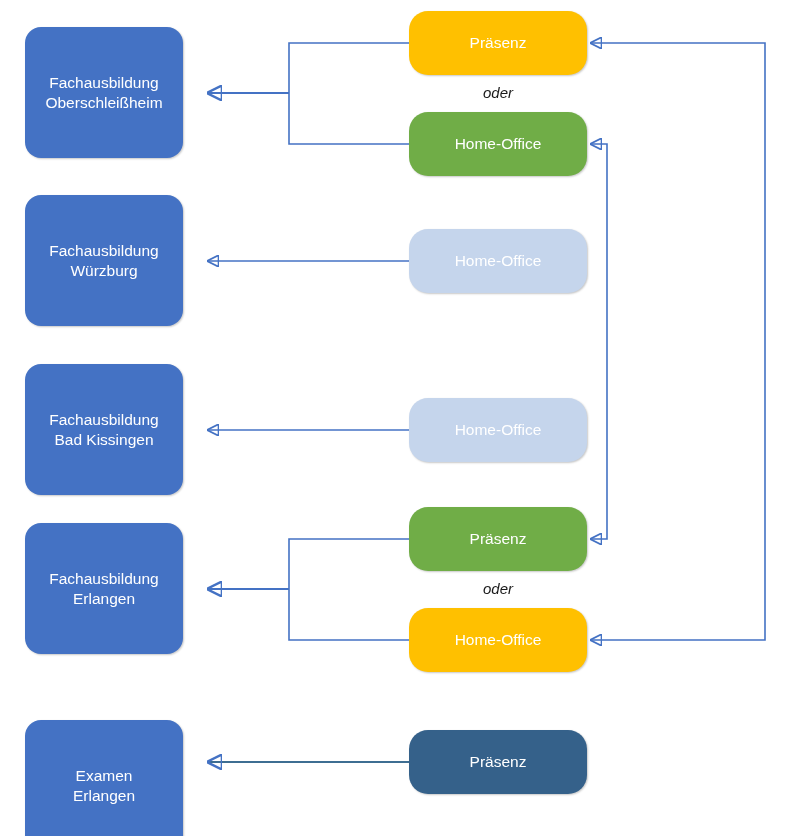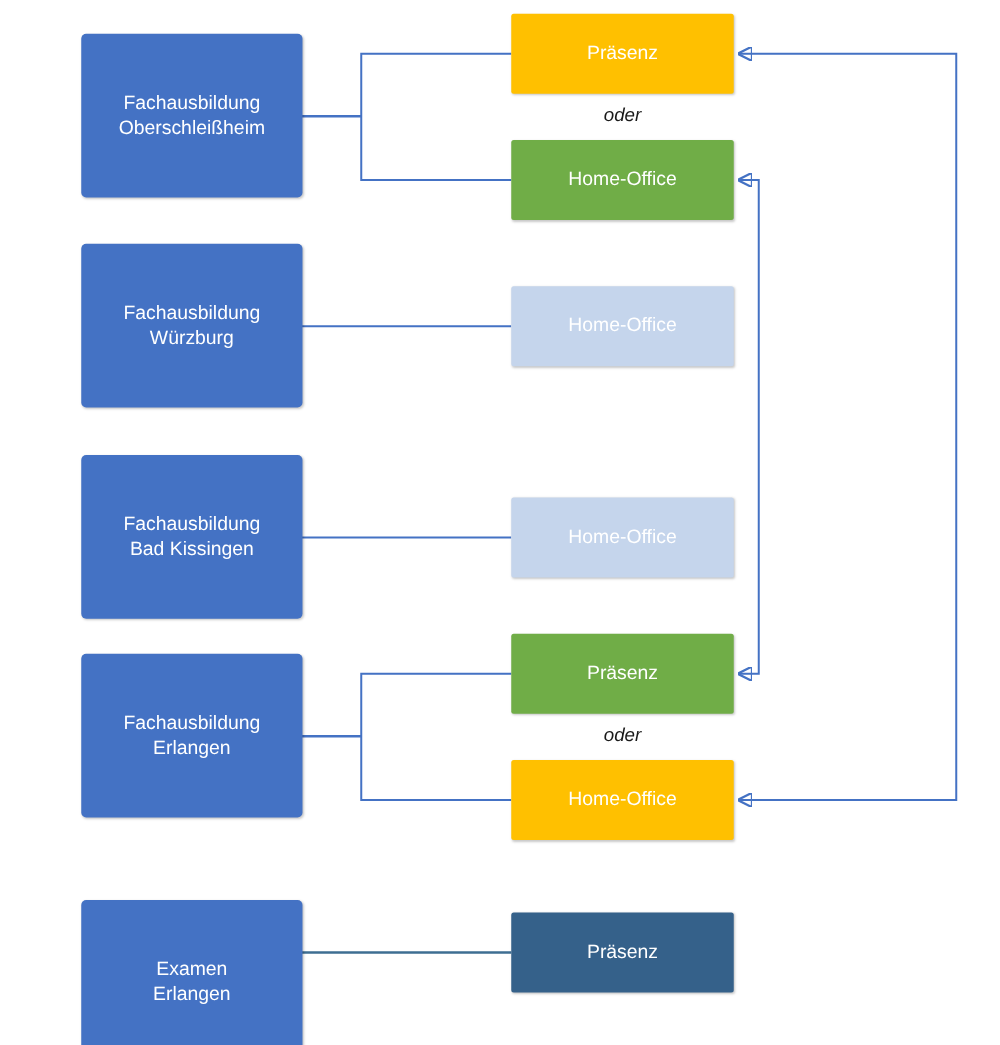--- a/index.html
+++ b/index.html
@@ -24,34 +24,33 @@
     align-items: center;
     justify-content: center;
     text-align: center;
     color: #ffffff;
     line-height: 1.25;
     border-radius: 14px;
     box-shadow: 1px 1px 2px rgba(0,0,0,0.22);
     white-space: pre-line;
   }
   .node.stage {
-    width: 177px;
+    width: 158px;
     height: 131px;
     left: 25px;
     background: #4472C4;
     font-size: 15.5px;
-    border-radius: 4px;
-    margin-left: 40px;
+    border-radius: 16px;
   }
   .node.mode {
     width: 178px;
     height: 64px;
     left: 409px;
     font-size: 15.5px;
-    border-radius: 2px;
+    border-radius: 19px;
   }
   .c-yellow { background: #FFC000; }
   .c-green  { background: #70AD47; }
   .c-lblue  { background: #C5D5EC; }
   .c-dblue  { background: #35618A; }
 
   .oder {
     position: absolute;
     font-size: 15px;
     color: #1a1a1a;

